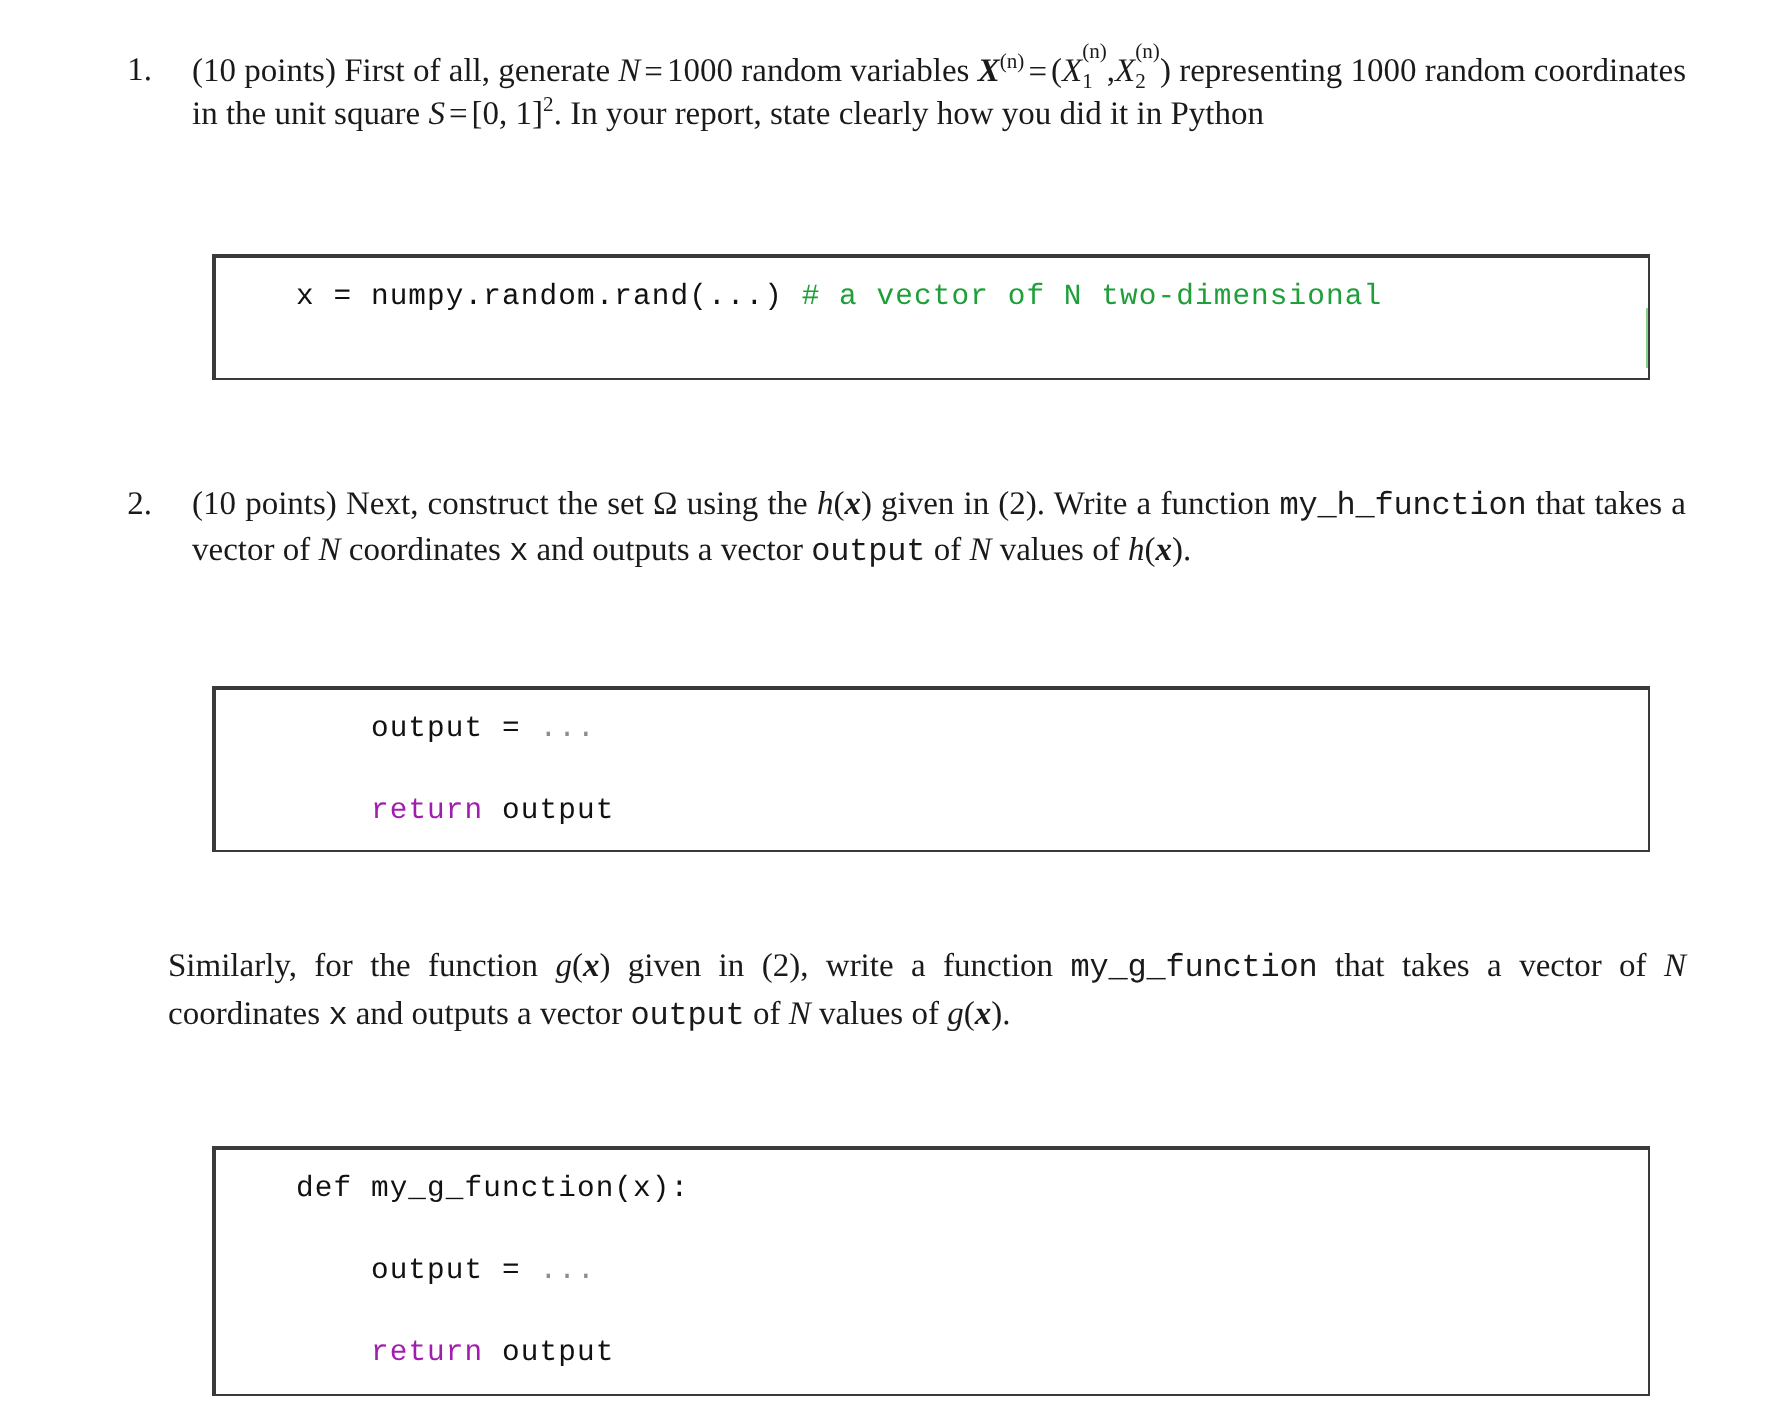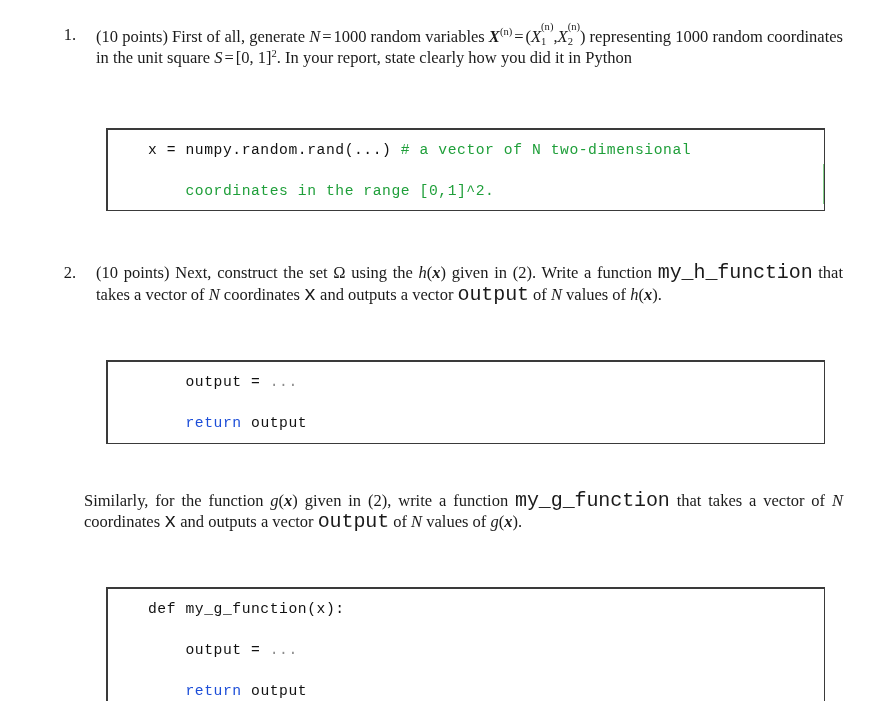--- a/index.html
+++ b/index.html
@@ -69,21 +69,21 @@
     font-style: normal;
     position: relative;
     top: -0.18em;
   }
   .supsub > span { display: block; }
   .supsub > span.lo { position: relative; top: 0.52em; }
 
   
   .tt {
     font-family: "Liberation Mono", "DejaVu Sans Mono", monospace;
-    font-size: 20px;
+    font-size: 16px;
     letter-spacing: -0.1px;
   }
 
   
   .codebox {
     position: relative;
     box-sizing: border-box;
     background: #ffffff;
     border: 1px solid #3a3a3a;
     border-left-width: 2px;
@@ -106,21 +106,21 @@
     top: 42%;
     bottom: 8%;
     background: #86d18b;
   }
   .codebox.bleed::before { left: -2px; }
   .codebox.bleed::after  { right: -1px; }
 
   .code-line { display: block; min-height: 20.6px; }
 
   .k-comment { color: #1f9f3a; }
-  .k-keyword { color: #1d4ed8; }
+  .k-keyword { color: #a21caf; }
   .k-dim     { color: #8d8d8d; }
 
   
   .gap-a { height: 24px; }
   .gap-b { height: 24px; }
   .gap-c { height: 20px; }
   .gap-d { height: 19px; }
   .gap-e { height: 19px; }
   .gap-f { height: 19px; }
 
@@ -135,21 +135,21 @@
 
     <li>
       <span class="item-num">1.</span>
 
       <p class="para"><span>(10 points)</span><span> </span><span>First of all, generate </span><span class="mi">N</span><span class="mop">=</span><span class="mn">1000</span><span> random variables </span><span class="mb">X</span><sup class="mexp">(n)</sup><span class="mop">=</span><span class="mn">(</span><span class="mi">X</span><span class="supsub"><span>(n)</span><span class="lo">1</span></span><span class="mn">,</span><span class="mi">X</span><span class="supsub"><span>(n)</span><span class="lo">2</span></span><span class="mn">)</span><span> representing 1000 random coordinates in the unit square </span><span class="mi">S</span><span class="mop">=</span><span class="mn">[0, 1]</span><sup class="mexp">2</sup><span>. In your report, state clearly how you did it in Python</span></p>
 
       <div class="gap-a"></div>
 
       <div class="indent-block">
         <pre class="codebox bleed"><span class="code-line"><span>x = numpy.random.rand(...) </span><span class="k-comment"># a vector of N two-dimensional</span></span>
-<span class="code-line"><span class="k-comment">    coordinates in the range [0,1]^2.</span></span></pre>
+</pre>
       </div>
     </li>
 
     <div class="gap-b"></div>
 
     <li>
       <span class="item-num">2.</span>
 
       <p class="para"><span>(10 points)</span><span> </span><span>Next, construct the set </span><span class="mn">Ω</span><span> using the </span><span class="mi">h</span><span class="mn">(</span><span class="mb">x</span><span class="mn">)</span><span> given in (2). Write a function </span><span class="tt">my_h_function</span><span> that takes a vector of </span><span class="mi">N</span><span> coordinates </span><span class="tt">x</span><span> and outputs a vector </span><span class="tt">output</span><span> of </span><span class="mi">N</span><span> values of </span><span class="mi">h</span><span class="mn">(</span><span class="mb">x</span><span class="mn">)</span><span>.</span></p>
 

